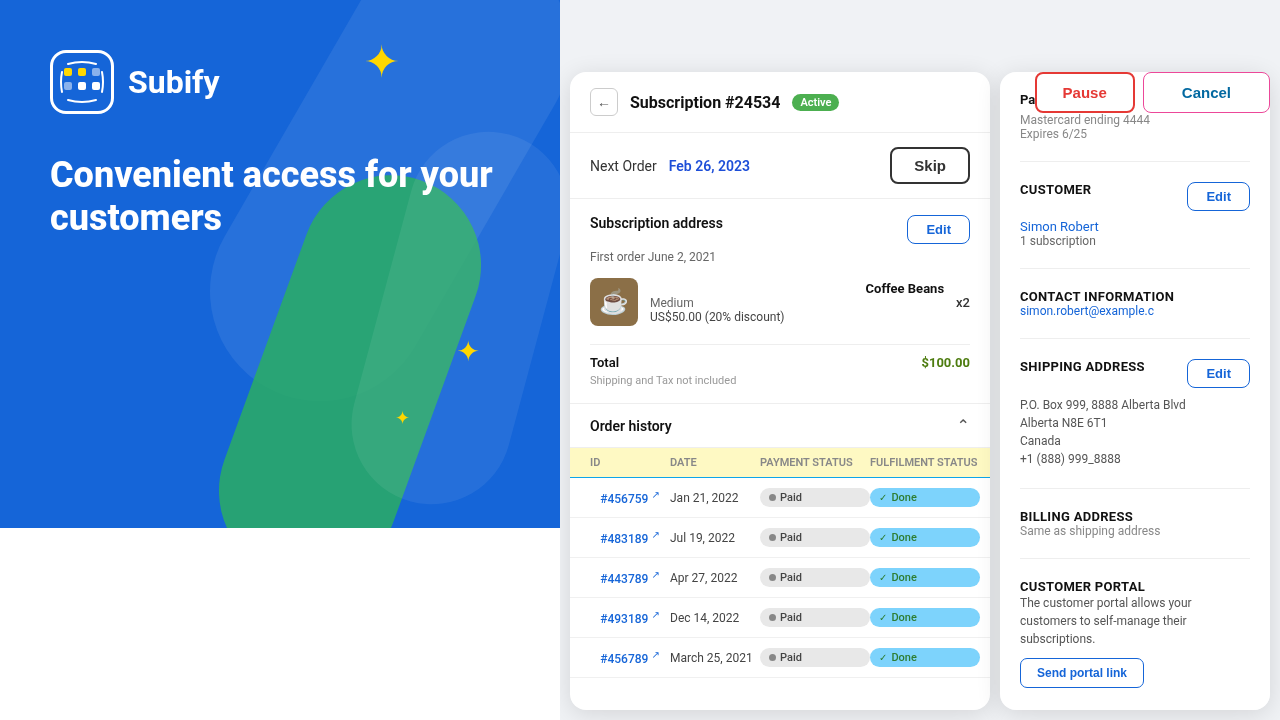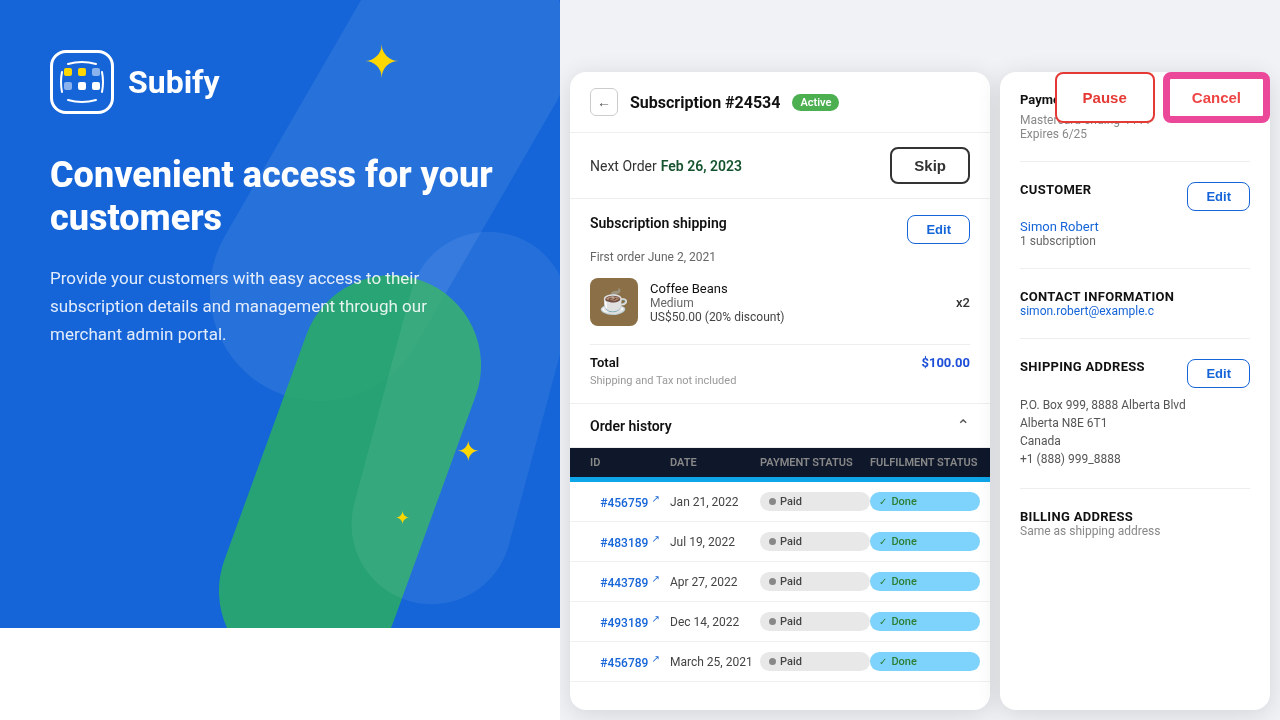--- a/index.html
+++ b/index.html
@@ -7,21 +7,21 @@
       width: 1280px;
       height: 720px;
       overflow: hidden;
       font-family: -apple-system, BlinkMacSystemFont, 'Segoe UI', Roboto, sans-serif;
       display: flex;
     }
 
     
     .left-panel {
       width: 560px;
-      height: 628px;
+      height: 528px;
       background: #1565D8;
       position: relative;
       overflow: hidden;
       padding: 50px 50px;
       flex-shrink: 0;
     }
 
     .bg-shape-1 {
       position: absolute;
       width: 220px;
@@ -151,25 +151,25 @@
       border: 2px solid #E53935;
       color: #E53935;
       font-size: 15px;
       font-weight: 600;
       padding: 10px 26px;
       border-radius: 8px;
       cursor: pointer;
     }
     .btn-cancel {
       background: white;
-      border: 7px solid #ec4899;
-      color: #ef4444;
+      border: 1px solid #ec4899;
+      color: #0369a1;
       font-size: 15px;
       font-weight: 600;
-      padding: 10px 22px;
+      padding: 10px 38px;
       border-radius: 8px;
       cursor: pointer;
     }
 
     
     .sub-card {
       background: white;
       border-radius: 16px;
       box-shadow: 0 4px 24px rgba(0,0,0,0.12);
       width: 420px;
@@ -222,21 +222,22 @@
       align-items: center;
       justify-content: space-between;
     }
     .next-order-label {
       font-size: 14px;
       color: #333;
     }
     .next-order-date {
       font-size: 14px;
       font-weight: 600;
-      color: #14532d;
+      color: #1d4ed8;
+      margin-left: 8px;
     }
     .btn-skip {
       background: white;
       border: 2px solid #333;
       color: #333;
       font-weight: 700;
       font-size: 15px;
       padding: 8px 22px;
       border-radius: 8px;
       cursor: pointer;
@@ -289,34 +290,34 @@
       width: 48px;
       height: 48px;
       background: #8B6F47;
       border-radius: 8px;
       display: flex;
       align-items: center;
       justify-content: center;
       font-size: 24px;
     }
     .product-info { flex: 1; }
-    .product-name { font-size: 13px; font-weight: 400; color: #111; }
+    .product-name { font-size: 13px; font-weight: 700; color: #111; text-align: right; }
     .product-variant { font-size: 12px; color: #666; }
     .product-price { font-size: 12px; color: #444; }
     .product-qty { font-size: 13px; color: #333; font-weight: 500; }
 
     .total-row {
       display: flex;
       justify-content: space-between;
       padding: 10px 0 4px;
       border-top: 1px solid #eee;
       margin-top: 8px;
     }
     .total-label { font-size: 13px; font-weight: 600; color: #111; }
-    .total-amount { font-size: 13px; font-weight: 700; color: #1d4ed8; }
+    .total-amount { font-size: 13px; font-weight: 700; color: #4d7c0f; }
     .tax-note { font-size: 11px; color: #999; }
 
     
     .order-history-section {
       flex: 1;
       overflow: hidden;
       display: flex;
       flex-direction: column;
     }
     .order-history-header {
@@ -327,22 +328,22 @@
       border-bottom: 1px solid #eee;
     }
     .order-history-title { font-size: 14px; font-weight: 600; color: #111; }
     .collapse-icon { font-size: 16px; color: #555; cursor: pointer; }
 
     .order-table { width: 100%; overflow-y: auto; }
     .order-table-head {
       display: grid;
       grid-template-columns: 80px 90px 110px 110px;
       padding: 8px 20px;
-      background: #0f172a;
-      border-bottom: 5px solid #0ea5e9;
+      background: #fef9c3;
+      border-bottom: 1px solid #0ea5e9;
     }
     .order-table-head span {
       font-size: 11px;
       font-weight: 600;
       color: #888;
       text-transform: uppercase;
     }
     .order-row {
       display: grid;
       grid-template-columns: 80px 90px 110px 110px;
@@ -471,21 +472,20 @@
         <path d="M2 12 Q0 22 2 32" stroke="white" stroke-width="2" fill="none" stroke-linecap="round"></path>
         <path d="M42 12 Q44 22 42 32" stroke="white" stroke-width="2" fill="none" stroke-linecap="round"></path>
       </svg>
     </div>
     <span class="logo-text">Subify</span>
   </div>
 
   <div class="star-large">✦</div>
 
   <h1 class="hero-heading">Convenient access for your customers</h1>
-  <p class="hero-subtext">Provide your customers with easy access to their subscription details and management through our merchant admin portal.</p>
 
   <div class="star-medium">✦</div>
   <div class="star-small">✦</div>
 </div>
 
 <div class="right-panel">
 
   <div class="top-buttons">
     <button class="btn-pause">Pause</button>
     <button class="btn-cancel">Cancel</button>
@@ -502,21 +502,21 @@
     <div class="next-order-bar">
       <div>
         <span class="next-order-label">Next Order</span>
         <span class="next-order-date">Feb 26, 2023</span>
       </div>
       <button class="btn-skip">Skip</button>
     </div>
 
     <div class="sub-details-section">
       <div class="sub-details-header">
-        <span class="sub-details-title">Subscription shipping</span>
+        <span class="sub-details-title">Subscription address</span>
         <button class="btn-edit">Edit</button>
       </div>
       <div class="first-order-text">First order June 2, 2021</div>
 
       <div class="product-row">
         <div class="product-img">☕</div>
         <div class="product-info">
           <div class="product-name">Coffee Beans</div>
           <div class="product-variant">Medium</div>
           <div class="product-price">US$50.00 (20% discount)</div>
@@ -610,16 +610,21 @@
         <button class="btn-edit">Edit</button>
       </div>
       <div class="address-line">P.O. Box 999, 8888 Alberta Blvd<br>Alberta N8E 6T1<br>Canada<br>+1 (888) 999_8888</div>
     </div>
 
     <div class="sidebar-section">
       <div class="sidebar-section-title">BILLING ADDRESS</div>
       <div class="billing-note">Same as shipping address</div>
     </div>
 
+    <div class="sidebar-section">
+      <div class="sidebar-section-title">Customer portal</div>
+      <div class="portal-desc">The customer portal allows your customers to self-manage their subscriptions.</div>
+      <button class="btn-portal-link">Send portal link</button>
+    </div>
 
   </div>
 
 </div>
 
 </body></html>

